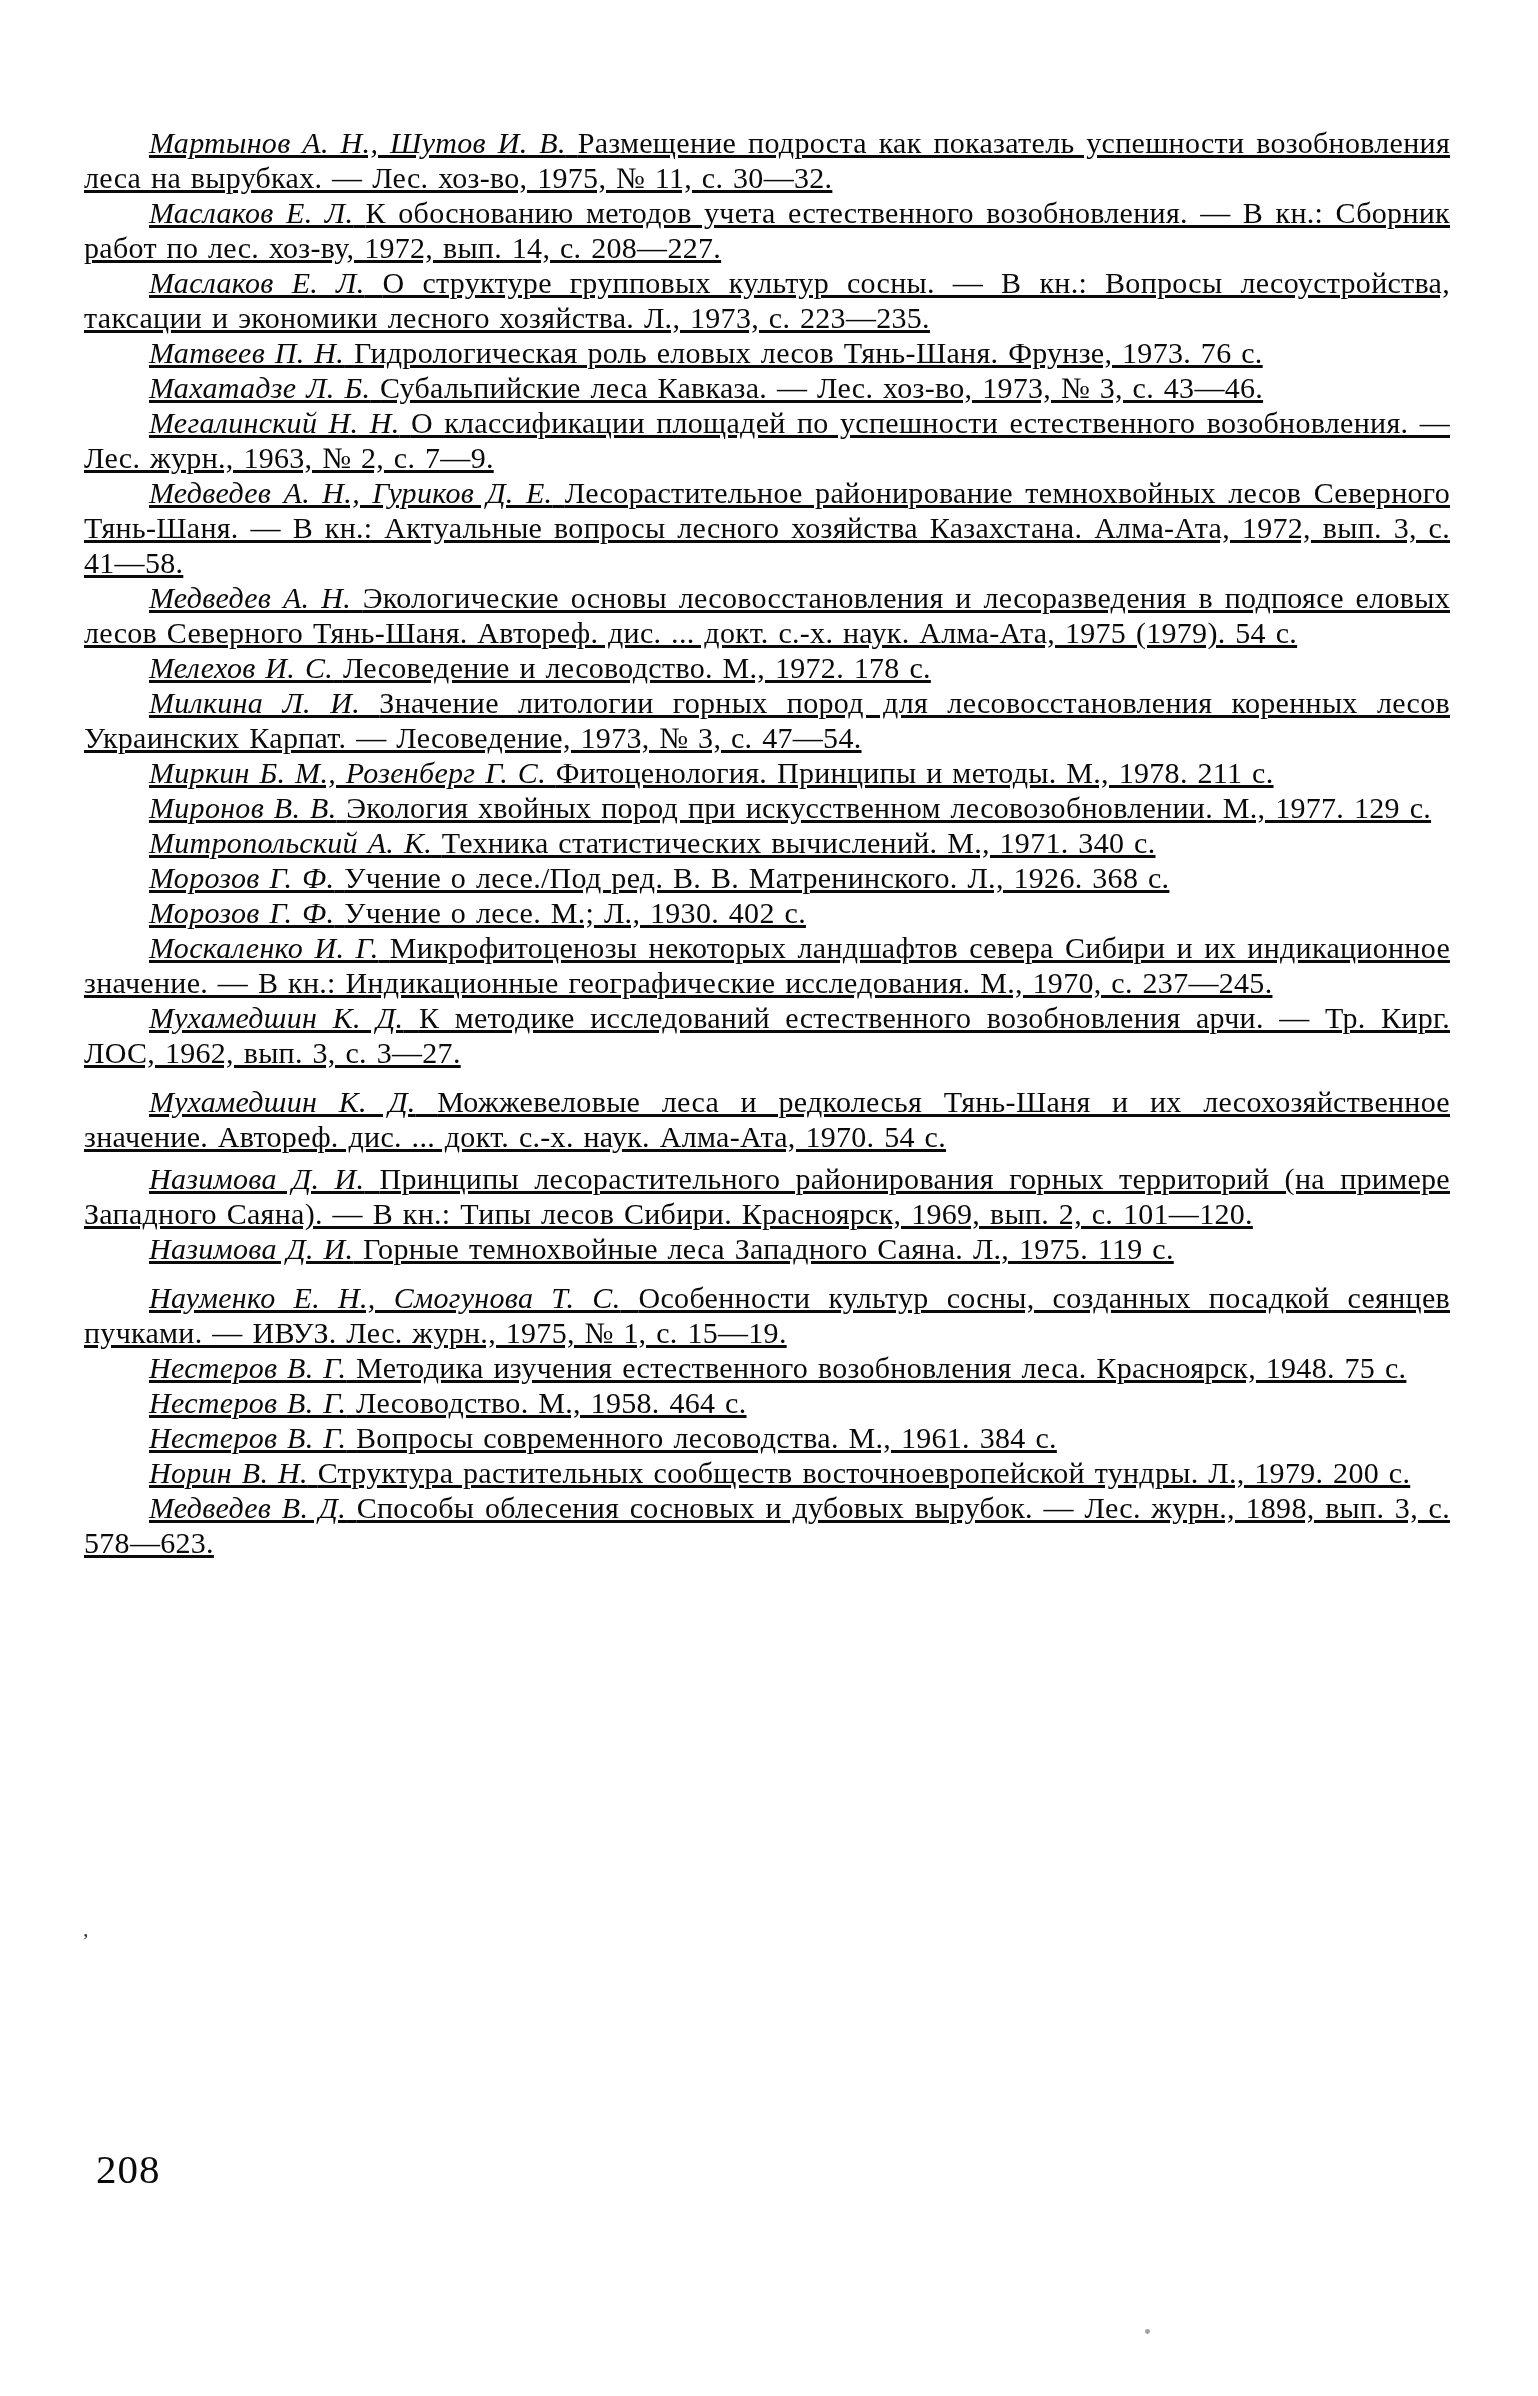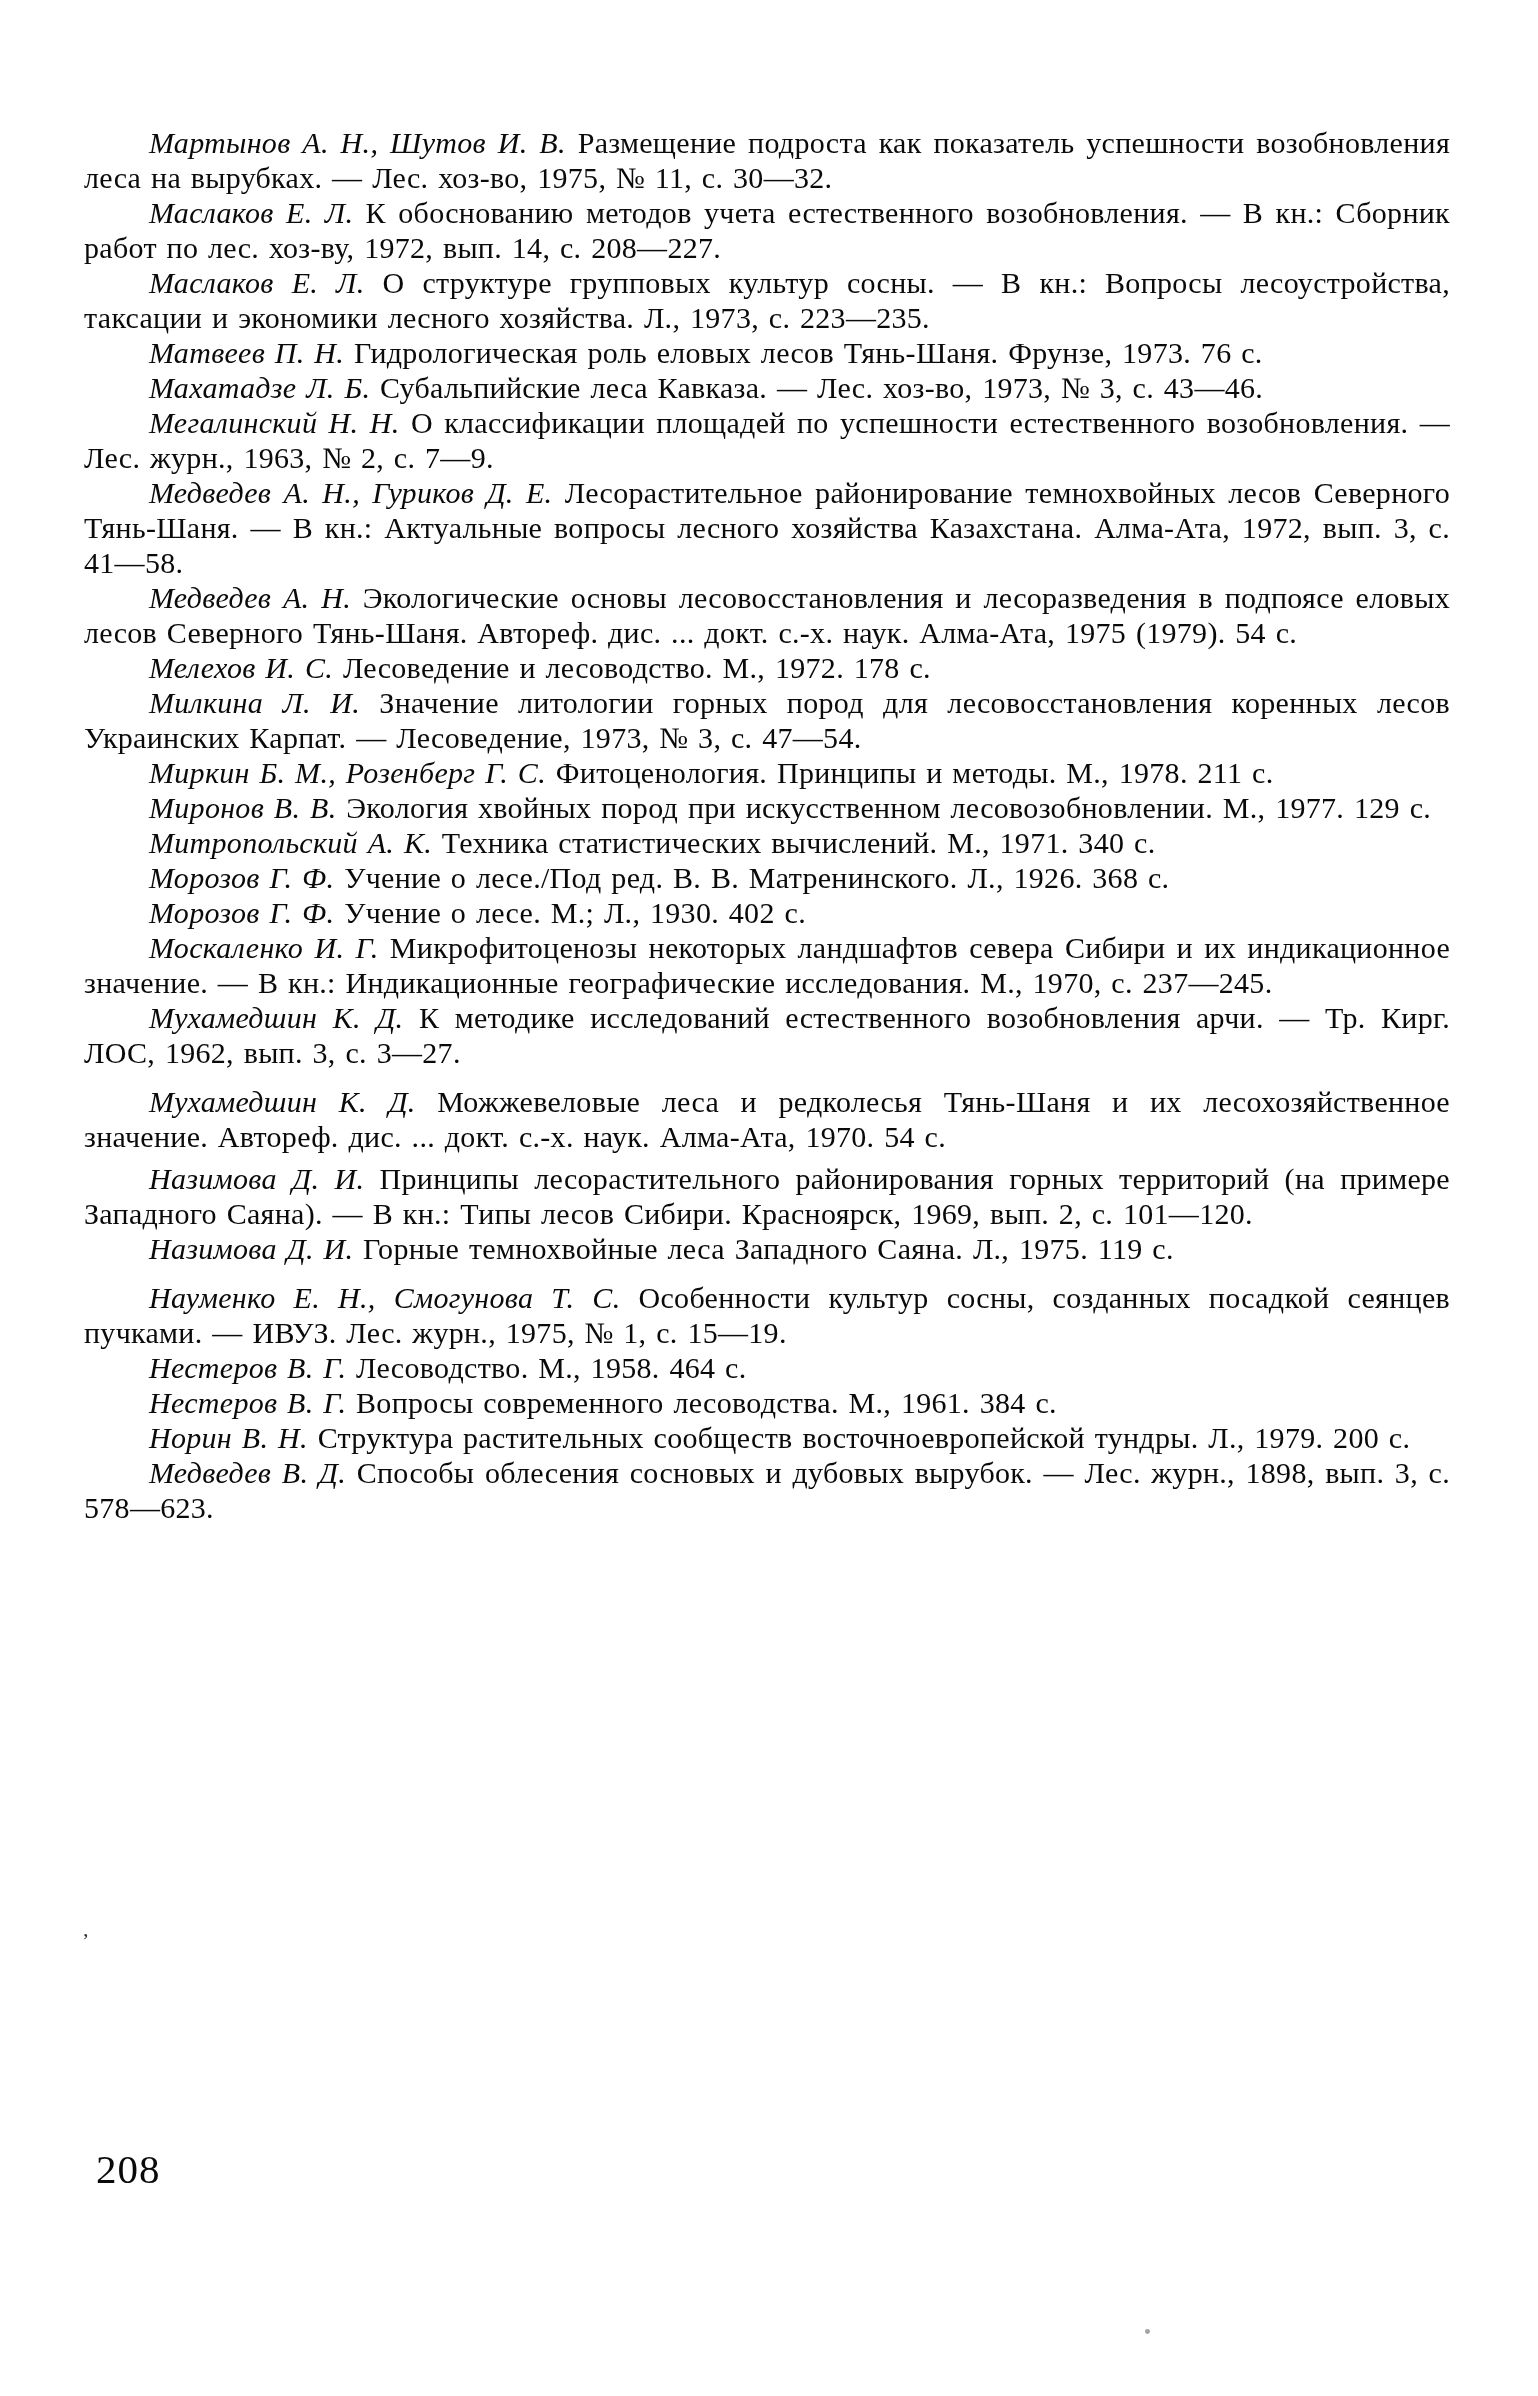--- a/index.html
+++ b/index.html
@@ -23,20 +23,21 @@
   .text-block {
     position: absolute;
     left: 84px;
     top: 125px;
     width: 1366px;
     font-size: 30px;
     line-height: 35px;
     text-align: justify;
     letter-spacing: 0.3px;
     word-spacing: 2px;
+    text-decoration: underline;
   }
   .entry {
     margin: 0;
     text-indent: 65px;
   }
   .entry.gap-sm { margin-top: 7.8px; }
   .entry.gap-md { margin-top: 13.7px; }
   .author {
     font-style: italic;
   }
@@ -80,20 +81,21 @@
     <p class="entry"><span class="author">Миронов В. В.</span> <span>Экология хвойных пород при искусственном лесовозобновлении. М., 1977. 129 с.</span></p>
     <p class="entry"><span class="author">Митропольский А. К.</span> <span>Техника статистических вычислений. М., 1971. 340 с.</span></p>
     <p class="entry"><span class="author">Морозов Г. Ф.</span> <span>Учение о лесе./Под ред. В. В. Матренинского. Л., 1926. 368 с.</span></p>
     <p class="entry"><span class="author">Морозов Г. Ф.</span> <span>Учение о лесе. М.; Л., 1930. 402 с.</span></p>
     <p class="entry"><span class="author">Москаленко И. Г.</span> <span>Микрофитоценозы некоторых ландшафтов севера Сибири и их индикационное значение. — В кн.: Индикационные географические исследования. М., 1970, с. 237—245.</span></p>
     <p class="entry"><span class="author">Мухамедшин К. Д.</span> <span>К методике исследований естественного возобновления арчи. — Тр. Кирг. ЛОС, 1962, вып. 3, с. 3—27.</span></p>
     <p class="entry gap-md"><span class="author">Мухамедшин К. Д.</span> <span>Можжевеловые леса и редколесья Тянь-Шаня и их лесохозяйственное значение. Автореф. дис. ... докт. с.-х. наук. Алма-Ата, 1970. 54 с.</span></p>
     <p class="entry gap-sm"><span class="author">Назимова Д. И.</span> <span>Принципы лесорастительного районирования горных территорий (на примере Западного Саяна). — В кн.: Типы лесов Сибири. Красноярск, 1969, вып. 2, с. 101—120.</span></p>
     <p class="entry"><span class="author">Назимова Д. И.</span> <span>Горные темнохвойные леса Западного Саяна. Л., 1975. 119 с.</span></p>
     <p class="entry gap-md"><span class="author">Науменко Е. Н., Смогунова Т. С.</span> <span>Особенности культур сосны, созданных посадкой сеянцев пучками. — ИВУЗ. Лес. журн., 1975, № 1, с. 15—19.</span></p>
+    <p class="entry"><span class="author">Нестеров В. Г.</span> <span>Методика изучения естественного возобновления леса. Красноярск, 1948. 75 с.</span></p>
     <p class="entry"><span class="author">Нестеров В. Г.</span> <span>Лесоводство. М., 1958. 464 с.</span></p>
     <p class="entry"><span class="author">Нестеров В. Г.</span> <span>Вопросы современного лесоводства. М., 1961. 384 с.</span></p>
     <p class="entry"><span class="author">Норин В. Н.</span> <span>Структура растительных сообществ восточноевропейской тундры. Л., 1979. 200 с.</span></p>
     <p class="entry"><span class="author">Медведев В. Д.</span> <span>Способы облесения сосновых и дубовых вырубок. — Лес. журн., 1898, вып. 3, с. 578—623.</span></p>
   </div>
 
   <div class="page-number">208</div>
 
   <div class="artifact" style="left:82px; top:1929px;">’</div>
   <div class="artifact speck" style="left:1145px; top:2329px;"></div>

